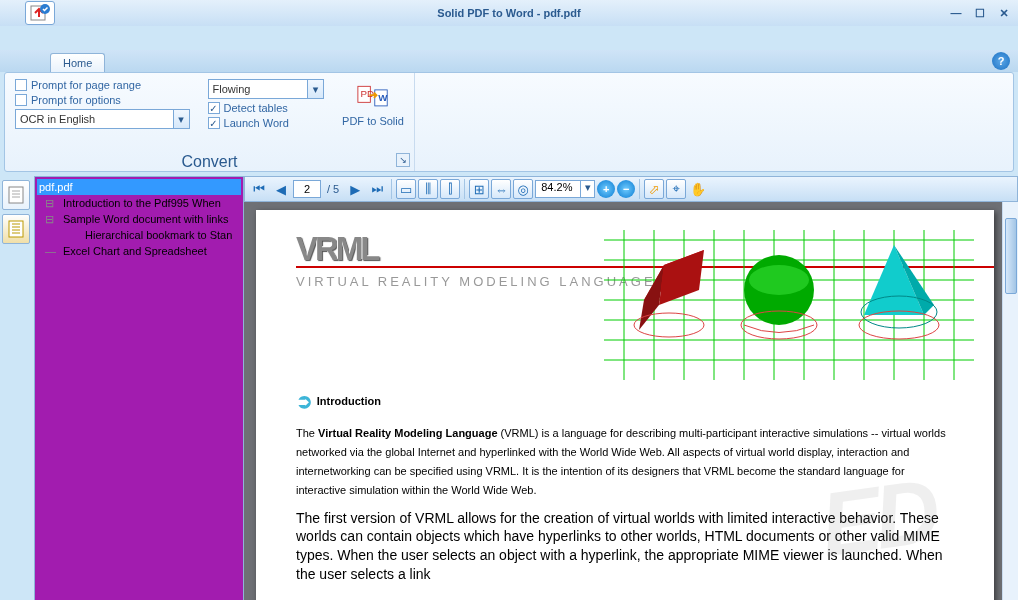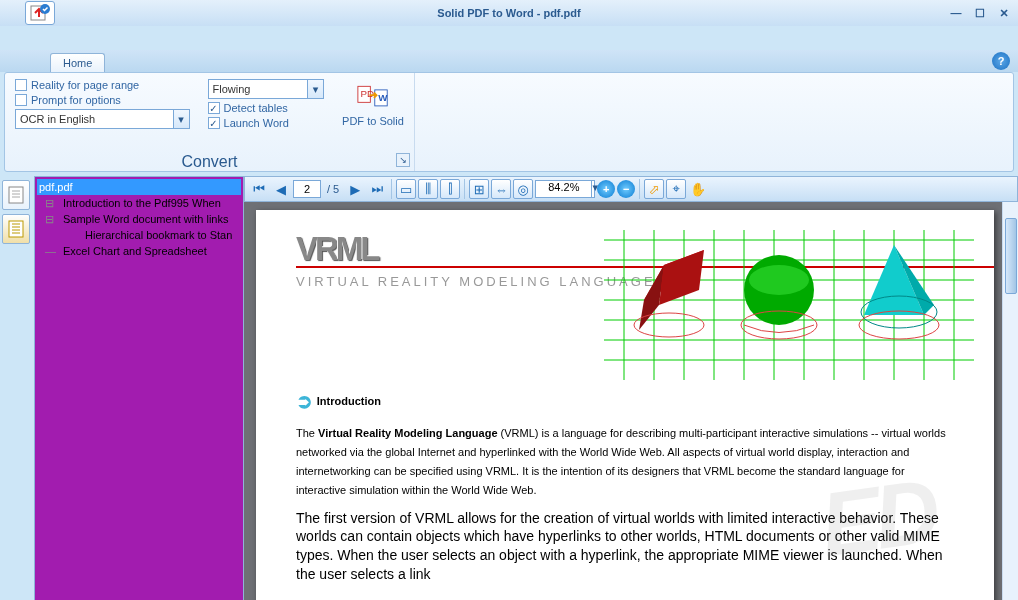--- a/index.html
+++ b/index.html
@@ -50,21 +50,21 @@
 .hscroll { position: absolute; bottom: 0; left: 0; right: 0; height: 16px; background: #e8f2fc; border-top: 1px solid #c8dbef; }
 .hscroll .thumb { position: absolute; left: 16px; top: 2px; width: 80px; height: 12px; background: linear-gradient(#d6e8fa,#a3c5e5); border: 1px solid #7aa8d8; border-radius: 2px; }
 
 .docarea { flex: 1; display: flex; flex-direction: column; }
 .toolbar { height: 26px; background: linear-gradient(#eaf4fe,#c7dff5); border: 1px solid #8fb4d9; display: flex; align-items: center; padding: 0 4px; gap: 2px; }
 .tbtn { width: 20px; height: 20px; display: flex; align-items: center; justify-content: center; cursor: pointer; color: #1d6bb5; font-size: 13px; border-radius: 2px; }
 .tbtn.boxed { border: 1px solid #7aa8d8; background: linear-gradient(#fff,#d6e8fa); }
 .pagenum { width: 28px; height: 18px; border: 1px solid #7aa8d8; background: #fff; text-align: center; }
 .pagetotal { color: #2a5a8f; padding: 0 4px; }
 .zoomcombo { width: 60px; height: 18px; border: 1px solid #7aa8d8; background: #fff; display: flex; }
-.zoomcombo span:first-child { flex: 1; padding: 0 12px; }
+.zoomcombo span:first-child { flex: 1; padding: 0 5px; }
 .zoomcombo span:last-child { width: 14px; border-left: 1px solid #7aa8d8; text-align: center; color: #2a5a8f; }
 .round { width: 18px; height: 18px; border-radius: 50%; display: flex; align-items: center; justify-content: center; font-weight: bold; cursor: pointer; }
 .round.plus { background: radial-gradient(#6ecbff,#0a7ad1); color: #fff; }
 .round.minus { background: radial-gradient(#6ecbff,#0a7ad1); color: #fff; }
 
 .docview { flex: 1; background: #6e7075; position: relative; overflow: hidden; }
 .page { background: #fff; margin: 8px 24px 8px 12px; height: 420px; box-shadow: 2px 2px 6px rgba(0,0,0,.5); padding: 20px 40px; overflow: hidden; position: relative; }
 .vrml-header { display: flex; gap: 20px; align-items: flex-start; position: relative; }
 .vrml-title { position: relative; }
 .vrml-word { font-family: Arial Black, Arial, sans-serif; font-size: 33px; font-weight: 900; letter-spacing: -3px; color: #888; text-shadow: -1px -1px 0 #fff, 1px 1px 1px #555; }
@@ -106,21 +106,21 @@
   <div class="tab">Home</div>
   <div class="help">?</div>
 </div>
 
 <div class="ribbon">
   <div class="ribgroup" style="width:410px">
     <div class="ribgroup-body">
       <div class="ribcol" style="width:180px">
         <div class="chk">
           <div class="checkbox"></div>
-          <span>Reality for page range</span>
+          <span>Prompt for page range</span>
         </div>
         <div class="chk">
           <div class="checkbox"></div>
           <span>Prompt for options</span>
         </div>
         <div class="combo">
           <div class="combo-field">OCR in English</div>
           <div class="combo-btn">▾</div>
         </div>
       </div>

